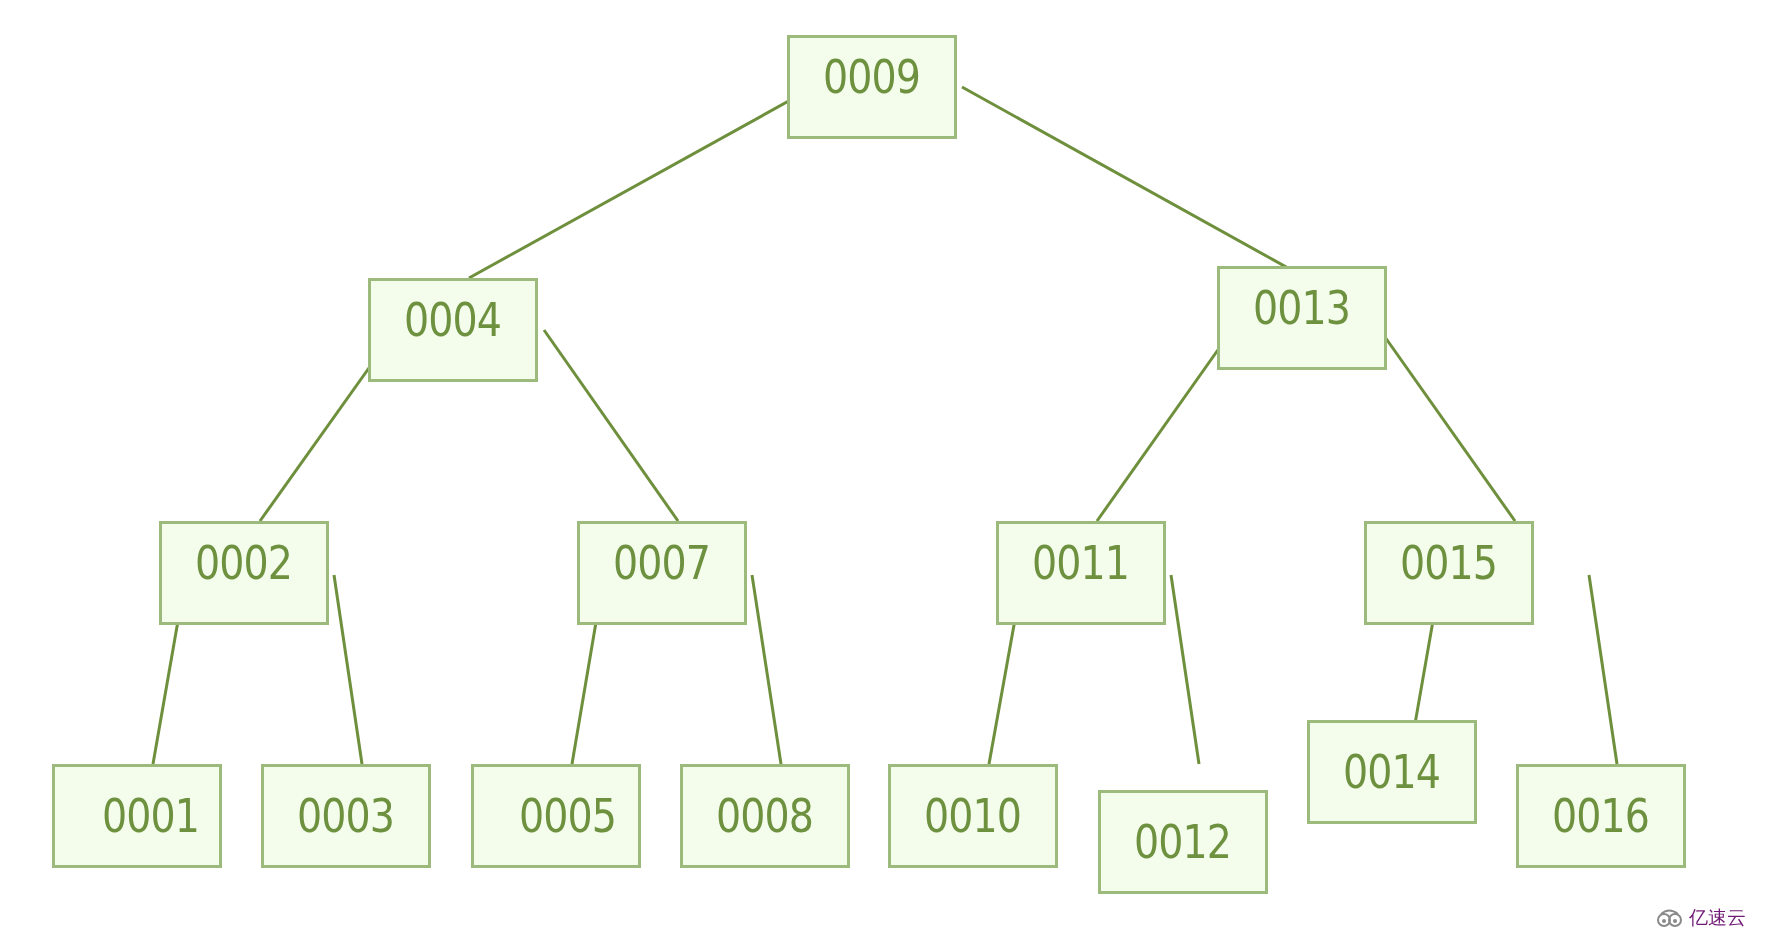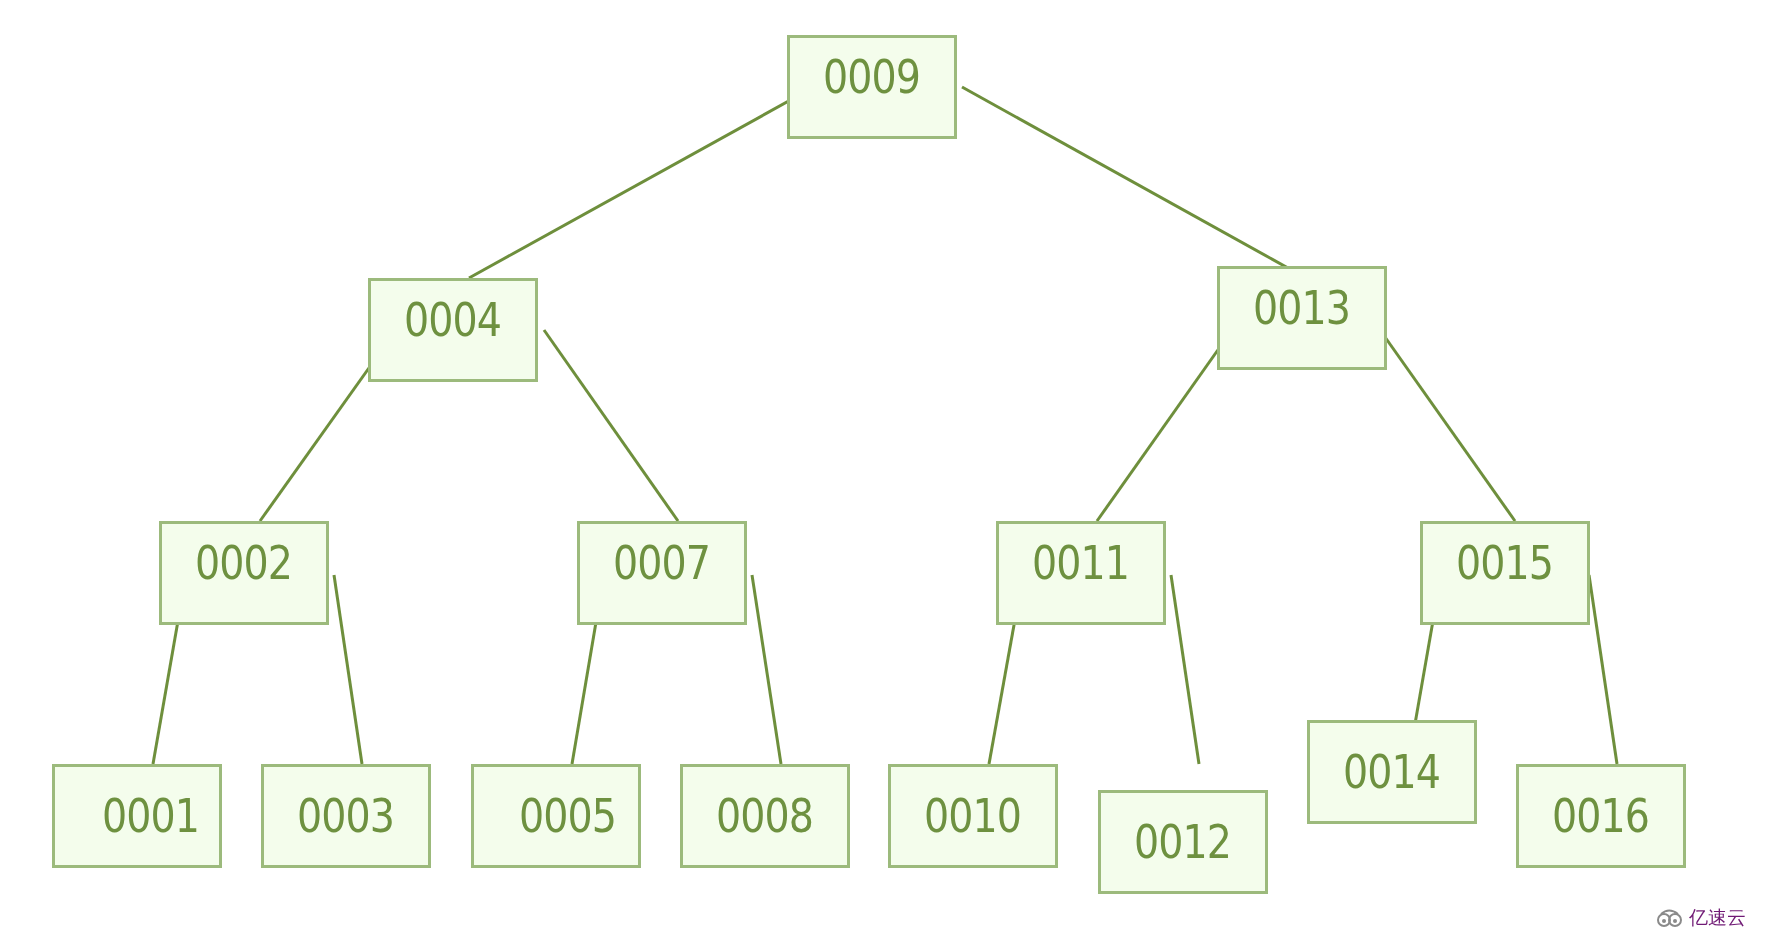--- a/index.html
+++ b/index.html
@@ -49,21 +49,21 @@
       </div>
       <div class="node inner" style="left: 159px; top: 521px;">
         <span>0002</span>
       </div>
       <div class="node inner" style="left: 577px; top: 521px;">
         <span>0007</span>
       </div>
       <div class="node inner" style="left: 996px; top: 521px;">
         <span>0011</span>
       </div>
-      <div class="node inner" style="left: 1420px; top: 521px; align-items: center;">
+      <div class="node inner" style="left: 1364px; top: 521px; align-items: center;">
         <span>0015</span>
       </div>
       <div class="node leaf" style="left: 52px; top: 764px; padding-left: 28px;">
         <span>0001</span>
       </div>
       <div class="node leaf" style="left: 261px; top: 764px;">
         <span>0003</span>
       </div>
       <div class="node leaf" style="left: 471px; top: 764px; padding-left: 24px;">
         <span>0005</span>

